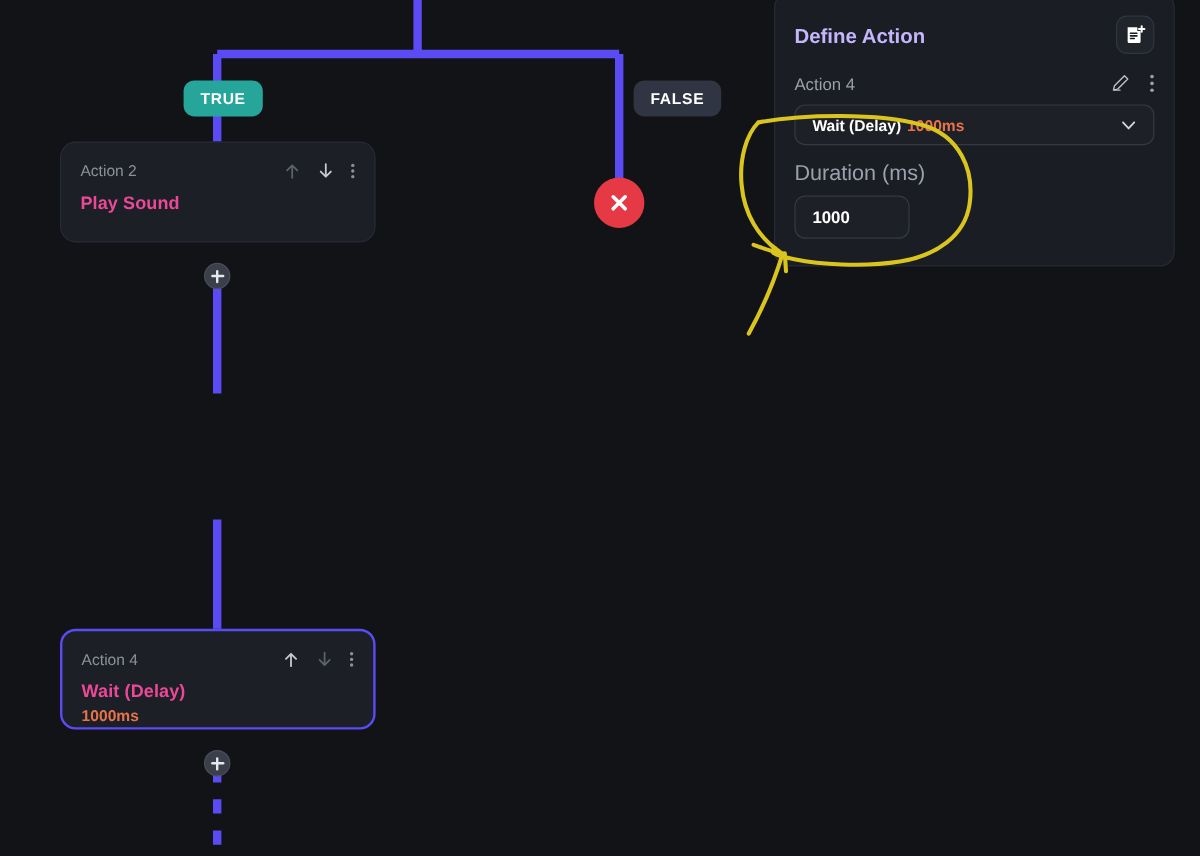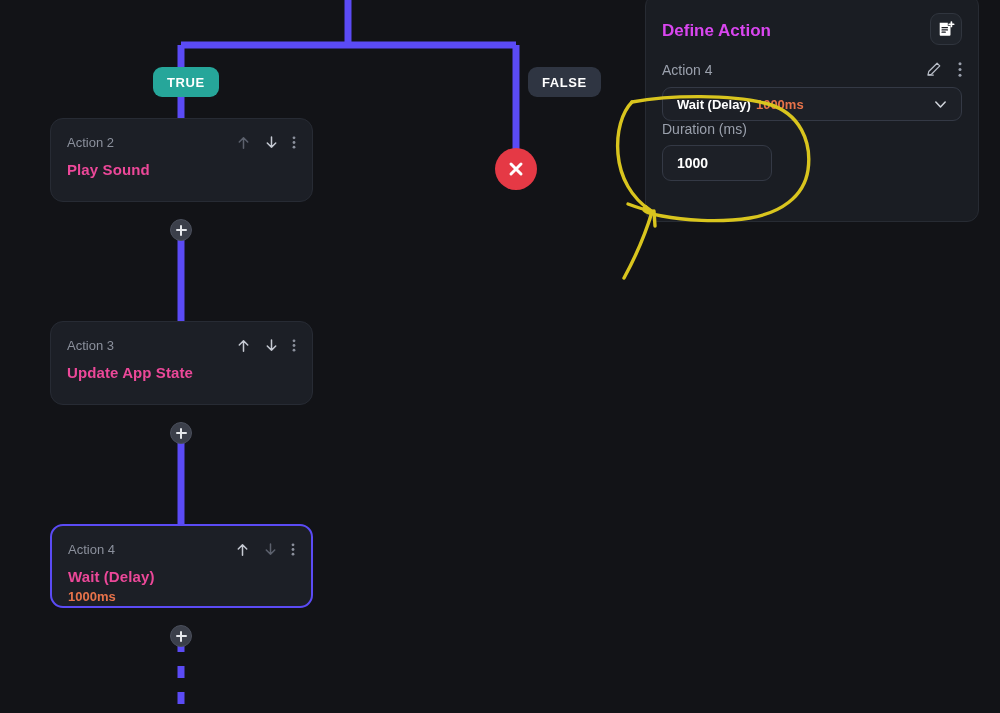--- a/index.html
+++ b/index.html
@@ -87,21 +87,21 @@
   #panel {
     position: absolute;
     left: 645px; top: -6px; width: 334px; height: 228px;
     background: #1a1d23;
     border: 1px solid #272b33;
     border-radius: 12px;
     padding: 18px 16px 0 16px;
     z-index: 2;
   }
   .panel-top { display: flex; align-items: flex-start; justify-content: space-between; }
-  .panel-title { font-size: 17px; font-weight: bold; color: #d946ef; padding-top: 8px; }
+  .panel-title { font-size: 17px; font-weight: bold; color: #c4b5fd; padding-top: 8px; }
   .panel-icon-btn {
     width: 32px; height: 32px; border-radius: 9px;
     background: #20242b; border: 1px solid #30353e;
     display: flex; align-items: center; justify-content: center;
   }
 
   .panel-row {
     display: flex; align-items: center; justify-content: space-between;
     margin-top: 16px;
   }
@@ -111,23 +111,23 @@
   .select-box {
     margin-top: 9px; height: 34px;
     border: 1px solid #343945; border-radius: 9px;
     background: #1d2027;
     display: flex; align-items: center; justify-content: space-between;
     padding: 0 12px 0 14px;
   }
   .select-text { font-size: 13px; font-weight: bold; color: #ffffff; }
   .select-text .ms { color: #e8734a; margin-left: 5px; }
 
-  .field-label { font-size: 14px; color: #9aa0ac; }
+  .field-label { margin-top: 13px; font-size: 18px; color: #9aa0ac; }
   .text-input {
-    margin-top: 8px; width: 110px; height: 36px;
+    margin-top: 8px; width: 96px; height: 36px;
     border: 1px solid #343945; border-radius: 9px;
     background: #1d2027;
     display: flex; align-items: center;
     padding: 0 14px;
     font-size: 14px; font-weight: bold; color: #ffffff;
   }
 
   
   #ink { position: absolute; left: 610px; top: 70px; width: 230px; height: 230px; z-index: 9; pointer-events: none; }
 </style>
@@ -185,42 +185,20 @@
                 <circle cx="2" cy="8" r="1.5" fill="#8b909c"></circle>
                 <circle cx="2" cy="13" r="1.5" fill="#8b909c"></circle>
             </svg>
           </span>
         </div>
         <div class="node-title">Play Sound</div>
       </div>
       <div class="plus-btn" style="left:120px; top:101px;"></div>
     </div>
 
-    <div class="node-wrap" style="left:50px; top:321px;">
-      <div class="node-card">
-        <div class="node-head">
-          <span class="node-index">Action 3</span>
-          <span class="node-tools">
-            <svg class="ic" width="15" height="15" viewBox="0 0 16 16">
-              <path d="M8,14 L8,3 M3.5,7.5 L8,3 L12.5,7.5" stroke="#c6cad3" stroke-width="1.6" fill="none" stroke-linecap="round" stroke-linejoin="round"></path>
-            </svg>
-            <svg class="ic" width="15" height="15" viewBox="0 0 16 16">
-              <path d="M8,2 L8,13 M3.5,8.5 L8,13 L12.5,8.5" stroke="#c6cad3" stroke-width="1.6" fill="none" stroke-linecap="round" stroke-linejoin="round"></path>
-            </svg>
-            <svg class="ic" width="4" height="15" viewBox="0 0 4 16">
-              <circle cx="2" cy="3" r="1.5" fill="#8b909c"></circle>
-                <circle cx="2" cy="8" r="1.5" fill="#8b909c"></circle>
-                <circle cx="2" cy="13" r="1.5" fill="#8b909c"></circle>
-            </svg>
-          </span>
-        </div>
-        <div class="node-title">Update App State</div>
-      </div>
-      <div class="plus-btn" style="left:120px; top:101px;"></div>
-    </div>
 
     <div class="node-wrap selected" style="left:50px; top:524px;">
       <div class="node-card">
         <div class="node-head">
           <span class="node-index">Action 4</span>
           <span class="node-tools">
             <svg class="ic" width="15" height="15" viewBox="0 0 16 16">
               <path d="M8,14 L8,3 M3.5,7.5 L8,3 L12.5,7.5" stroke="#c6cad3" stroke-width="1.6" fill="none" stroke-linecap="round" stroke-linejoin="round"></path>
             </svg>
             <svg class="ic" width="15" height="15" viewBox="0 0 16 16">

